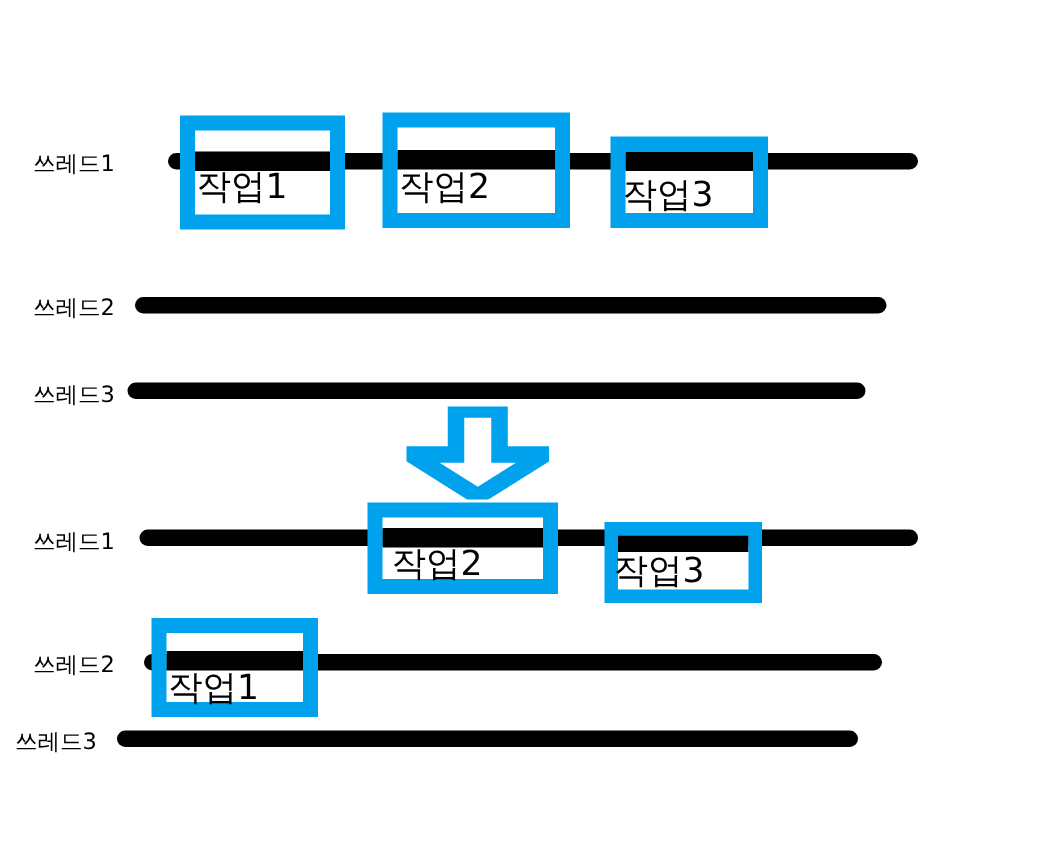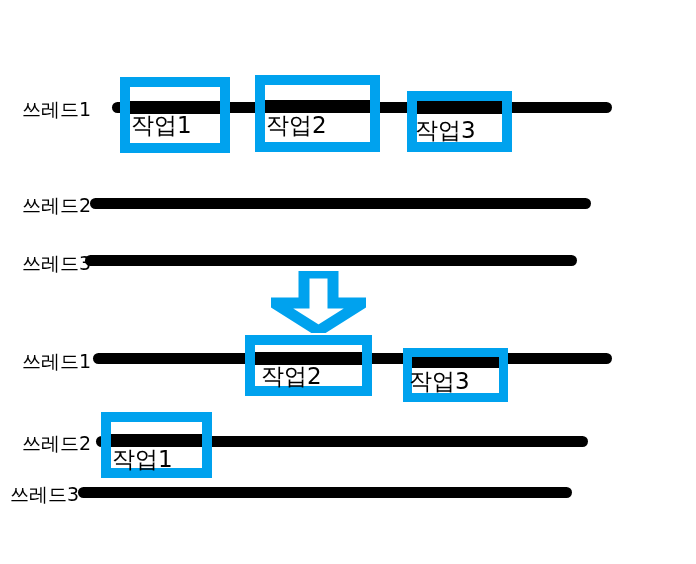--- a/index.html
+++ b/index.html
@@ -12,21 +12,21 @@
   }
   #canvas {
     position: relative;
     width: 696px;
     height: 564px;
     background: #ffffff;
     overflow: hidden;
   }
   .thread-label {
     position: absolute;
-    font-size: 19px;
+    font-size: 15px;
     line-height: 19px;
     color: #000000;
     white-space: nowrap;
     letter-spacing: 0px;
   }
   .timeline {
     position: absolute;
     background: #000000;
     border-radius: 6px;
   }

